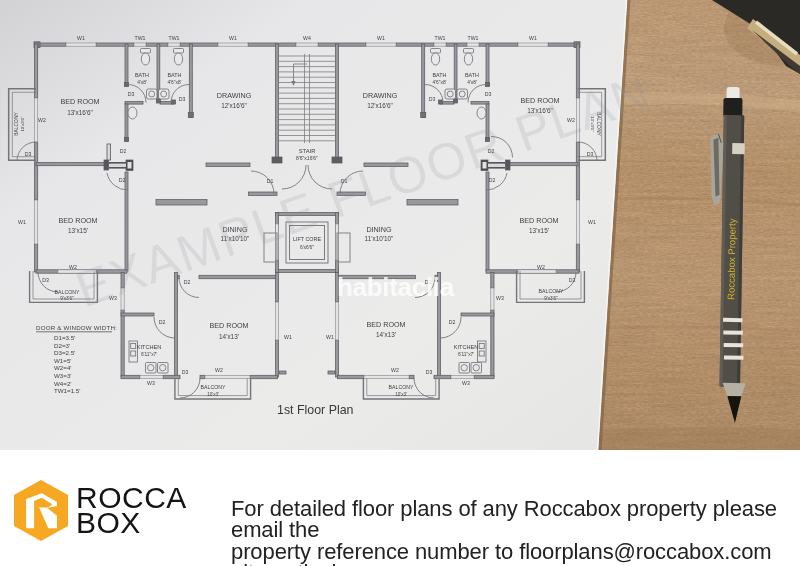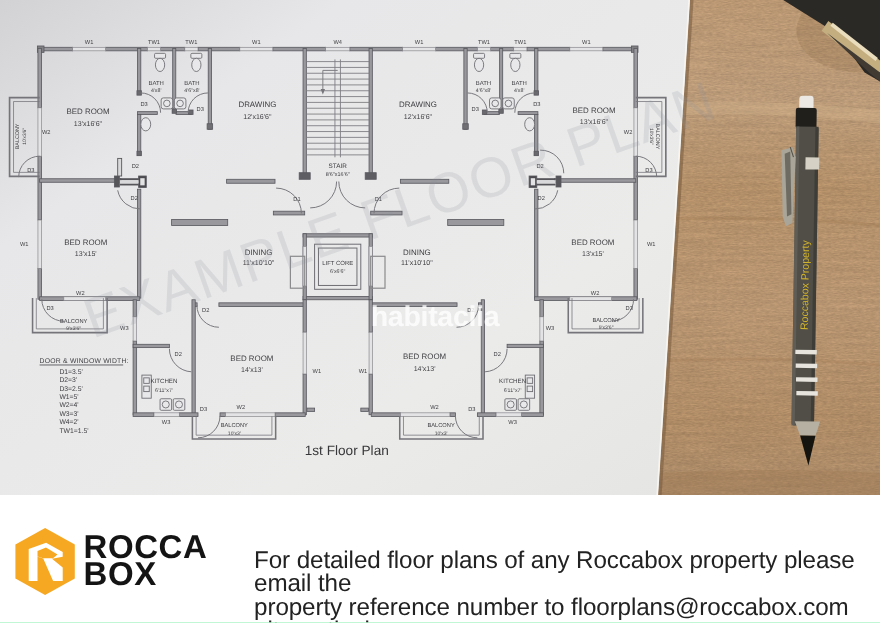--- a/index.html
+++ b/index.html
@@ -1,20 +1,20 @@
 <!DOCTYPE html>
 <html><head>
 <meta charset="utf-8">
 <style>
 html,body{margin:0;padding:0}
 .page{position:relative;width:800px;height:566px;background:#86efac;overflow:hidden;font-family:"Liberation Sans",sans-serif}
 .photo{position:absolute;top:0;left:0}
 .footer{position:absolute;left:0;top:450px;width:800px;height:116px;background:#ffffff}
 .ftext{position:absolute;left:231px;top:498px;font-size:22px;line-height:21.4px;color:#222222;letter-spacing:-0.1px}
-.logotext{position:absolute;left:76px;top:485px;font-size:30px;line-height:25px;font-weight:bold;color:#141414;letter-spacing:0.5px}
+.logotext{position:absolute;left:76px;top:485px;font-size:30px;line-height:25px;font-weight:normal;color:#141414;letter-spacing:0.5px}
 </style>
 </head>
 <body>
 <div class="page">
 
 <svg class="photo" width="800" height="450" viewBox="0 0 800 450">
 <defs>
 <filter id="grain" x="0" y="0" width="100%" height="100%">
   <feTurbulence type="fractalNoise" baseFrequency="0.02 0.3" numOctaves="4" seed="11" result="n"></feTurbulence>
   <feColorMatrix in="n" type="matrix" values="0 0 0 0 0  0 0 0 0 0  0 0 0 0 0  0.8 0.2 0 0 0" result="a"></feColorMatrix>

